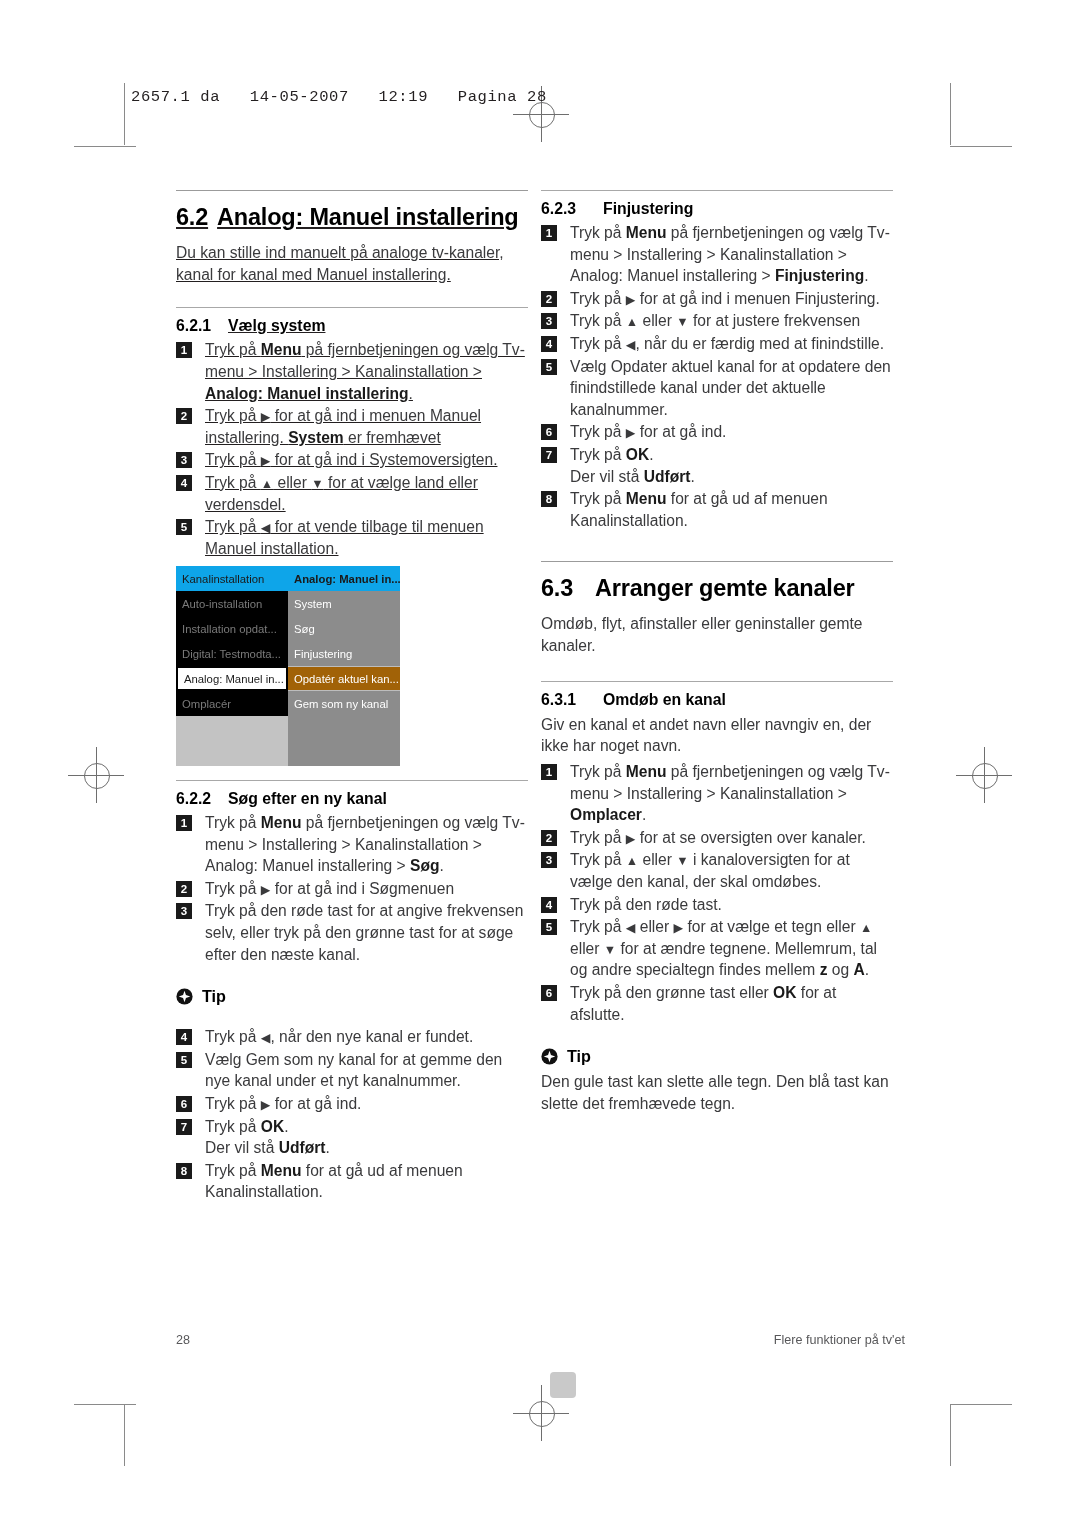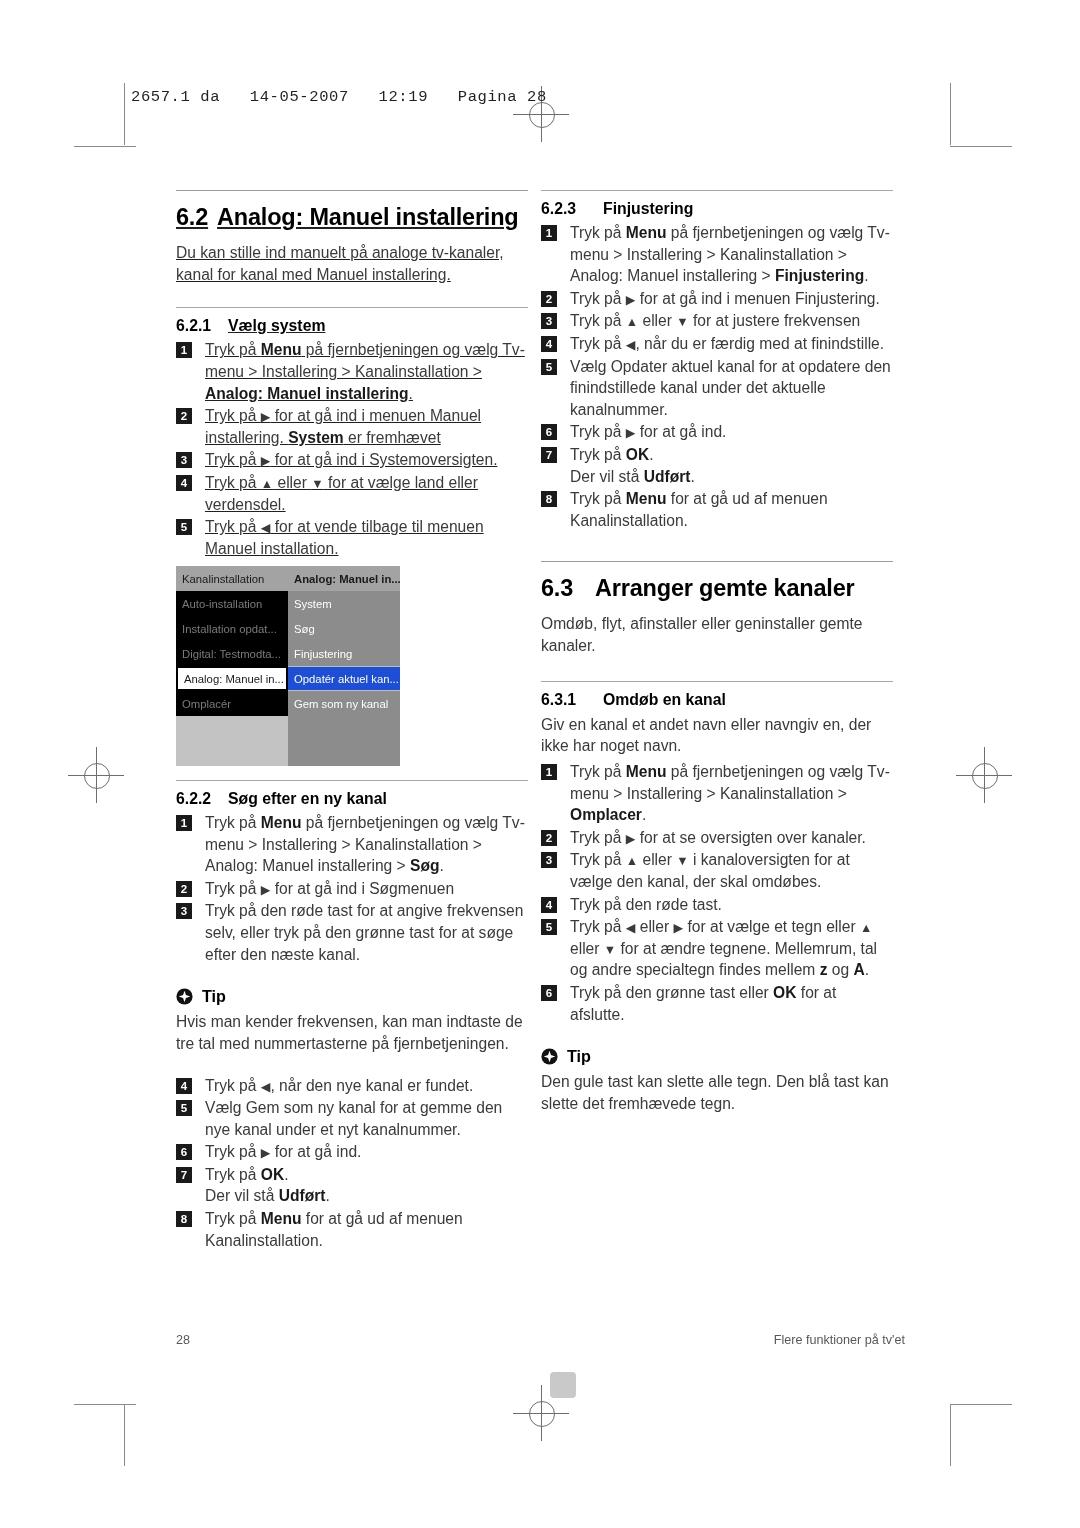--- a/index.html
+++ b/index.html
@@ -172,33 +172,33 @@
   .tv-cell {
     box-sizing: border-box;
     display: flex;
     align-items: center;
     padding-left: 6px;
     overflow: hidden;
     white-space: nowrap;
   }
   .tv-left  { width: 112px; }
   .tv-right { width: 112px; }
-  .tv-head .tv-cell { background: #a3a3a3; color: #1a1a1a; }
+  .tv-head .tv-cell { background: #0ea5e9; color: #1a1a1a; }
   .tv-head .tv-right { font-weight: bold; }
   .tv-left.body  { background: #000000; color: #7a7a7a; }
   .tv-right.body { background: #8c8c8c; color: #ffffff; }
   .tv-left.blank  { background: #c3c3c3; }
   .tv-right.blank { background: #8c8c8c; }
   .tv-left.sel {
     background: #ffffff;
     color: #1a1a1a;
     border: 2px solid #000000;
   }
   .tv-right.hl {
-    background: #1d4ed8;
+    background: #a16207;
     color: #ffffff;
     border-top: 1px solid #bdbdbd;
     border-bottom: 1px solid #bdbdbd;
   }
 
   
   .foot {
     position: absolute;
     top: 1333px;
     font-size: 12.6px;
@@ -317,21 +317,20 @@
       <li><span class="badge">3</span><span>Tryk på den røde tast for at angive frekvensen selv, eller tryk på den grønne tast for at søge efter den næste kanal.</span></li>
     </ol>
 
   <div class="tip-head">
     <svg class="tip-icon" viewBox="0 0 20 20">
       <circle cx="10" cy="10" r="9.5" fill="#111"></circle>
       <path d="M10 3.2 L11.7 8.3 L16.8 10 L11.7 11.7 L10 16.8 L8.3 11.7 L3.2 10 L8.3 8.3 Z" fill="#fff"></path>
     </svg>
     <span class="tip-title">Tip</span>
   </div>
-  <p class="body tight">Hvis man kender frekvensen, kan man indtaste de tre tal med nummertasterne på fjernbetjeningen.</p>
 
   <ol class="steps" style="margin-top:20px;">
       <li><span class="badge">4</span><span>Tryk på <span class="arr">◀</span>, når den nye kanal er fundet.</span></li>
       <li><span class="badge">5</span><span>Vælg Gem som ny kanal for at gemme den nye kanal under et nyt kanalnummer.</span></li>
       <li><span class="badge">6</span><span>Tryk på <span class="arr">▶</span> for at gå ind.</span></li>
       <li><span class="badge">7</span><span>Tryk på <b>OK</b>.<br>Der vil stå <b>Udført</b>.</span></li>
       <li><span class="badge">8</span><span>Tryk på <b>Menu</b> for at gå ud af menuen Kanalinstallation.</span></li>
     </ol>
 </div>
 

